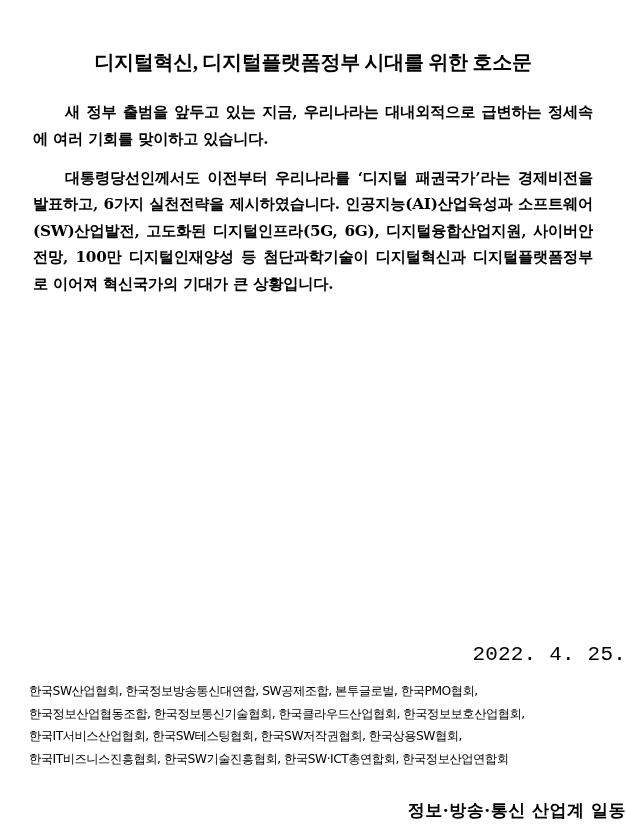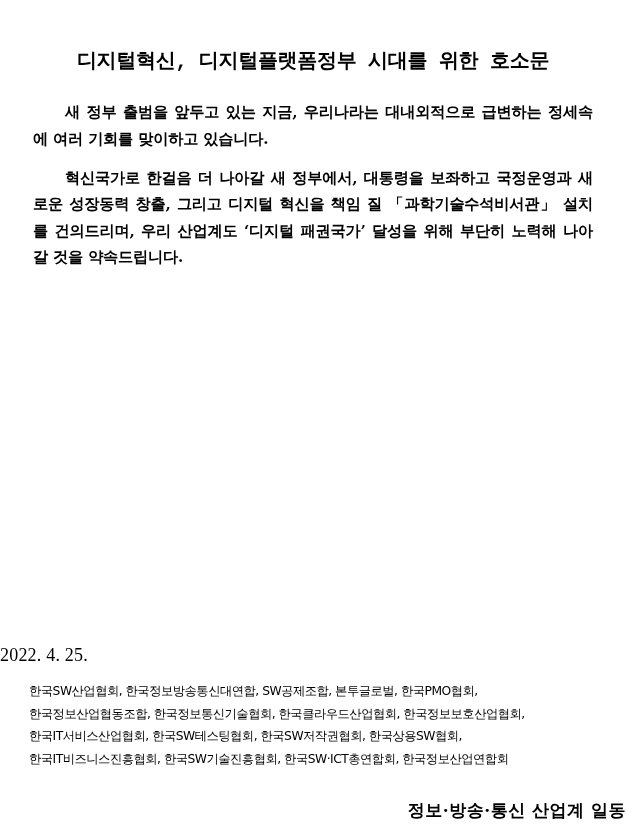--- a/index.html
+++ b/index.html
@@ -14,21 +14,21 @@
     overflow: hidden;
     color: #000000;
     font-family: "DejaVu Sans", sans-serif;
   }
   .title {
     position: absolute;
     left: 0;
     top: 36px;
     width: 626px;
     text-align: center;
-    font-family: Liberation Mono, monospace;
+    font-family: Liberation Serif, serif;
     font-weight: bold;
     font-size: 20px;
     letter-spacing: -0.3px;
     line-height: 26px;
   }
   .body-text {
     position: absolute;
     left: 33px;
     top: 99px;
     width: 560px;
@@ -42,23 +42,23 @@
     margin: 0 0 12.5px 0;
     text-indent: 32px;
     text-align: justify;
     text-align-last: left;
   }
   .date {
     position: absolute;
     left: 0;
     top: 642px;
     width: 626px;
-    text-align: left;
-    font-family: Liberation Serif, serif;
-    font-size: 18px;
+    text-align: right;
+    font-family: Liberation Mono, monospace;
+    font-size: 21px;
     line-height: 26px;
     letter-spacing: 0.2px;
   }
   .orgs {
     position: absolute;
     left: 0;
     top: 680px;
     width: 626px;
     text-align: left;
     font-family: "DejaVu Sans", sans-serif;
@@ -82,21 +82,21 @@
   }
 </style>
 </head>
 <body>
 
 <div>
   <h1 class="title">디지털혁신, 디지털플랫폼정부 시대를 위한 호소문</h1>
 
   <div class="body-text">
     <p class="para">새 정부 출범을 앞두고 있는 지금, 우리나라는 대내외적으로 급변하는 정세속에 여러 기회를 맞이하고 있습니다.</p>
-    <p class="para">혁신국가로 한걸음 더 나아갈 새 정부에서, 대통령을 보좌하고 국정운영과 새로운 성장동력 창출, 그리고 디지털 혁신을 책임 질 「과학기술수석비서관」 설치를 건의드리며, 우리 산업계도 ‘디지털 패권국가’ 달성을 위해 부단히 노력해 나아갈 것을 약속드립니다.</p>
+    <p class="para">대통령당선인께서도 이전부터 우리나라를 ‘디지털 패권국가’라는 경제비전을 발표하고, 6가지 실천전략을 제시하였습니다. 인공지능(AI)산업육성과 소프트웨어(SW)산업발전, 고도화된 디지털인프라(5G, 6G), 디지털융합산업지원, 사이버안전망, 100만 디지털인재양성 등 첨단과학기술이 디지털혁신과 디지털플랫폼정부로 이어져 혁신국가의 기대가 큰 상황입니다.</p>
   </div>
 
   <div class="date">2022. 4. 25.</div>
 
   <div class="orgs">
     <span class="org-line">한국SW산업협회, 한국정보방송통신대연합, SW공제조합, 본투글로벌, 한국PMO협회,</span>
     <span class="org-line">한국정보산업협동조합, 한국정보통신기술협회, 한국클라우드산업협회, 한국정보보호산업협회,</span>
     <span class="org-line">한국IT서비스산업협회, 한국SW테스팅협회, 한국SW저작권협회, 한국상용SW협회,</span>
     <span class="org-line">한국IT비즈니스진흥협회, 한국SW기술진흥협회, 한국SW·ICT총연합회, 한국정보산업연합회</span>
   </div>

